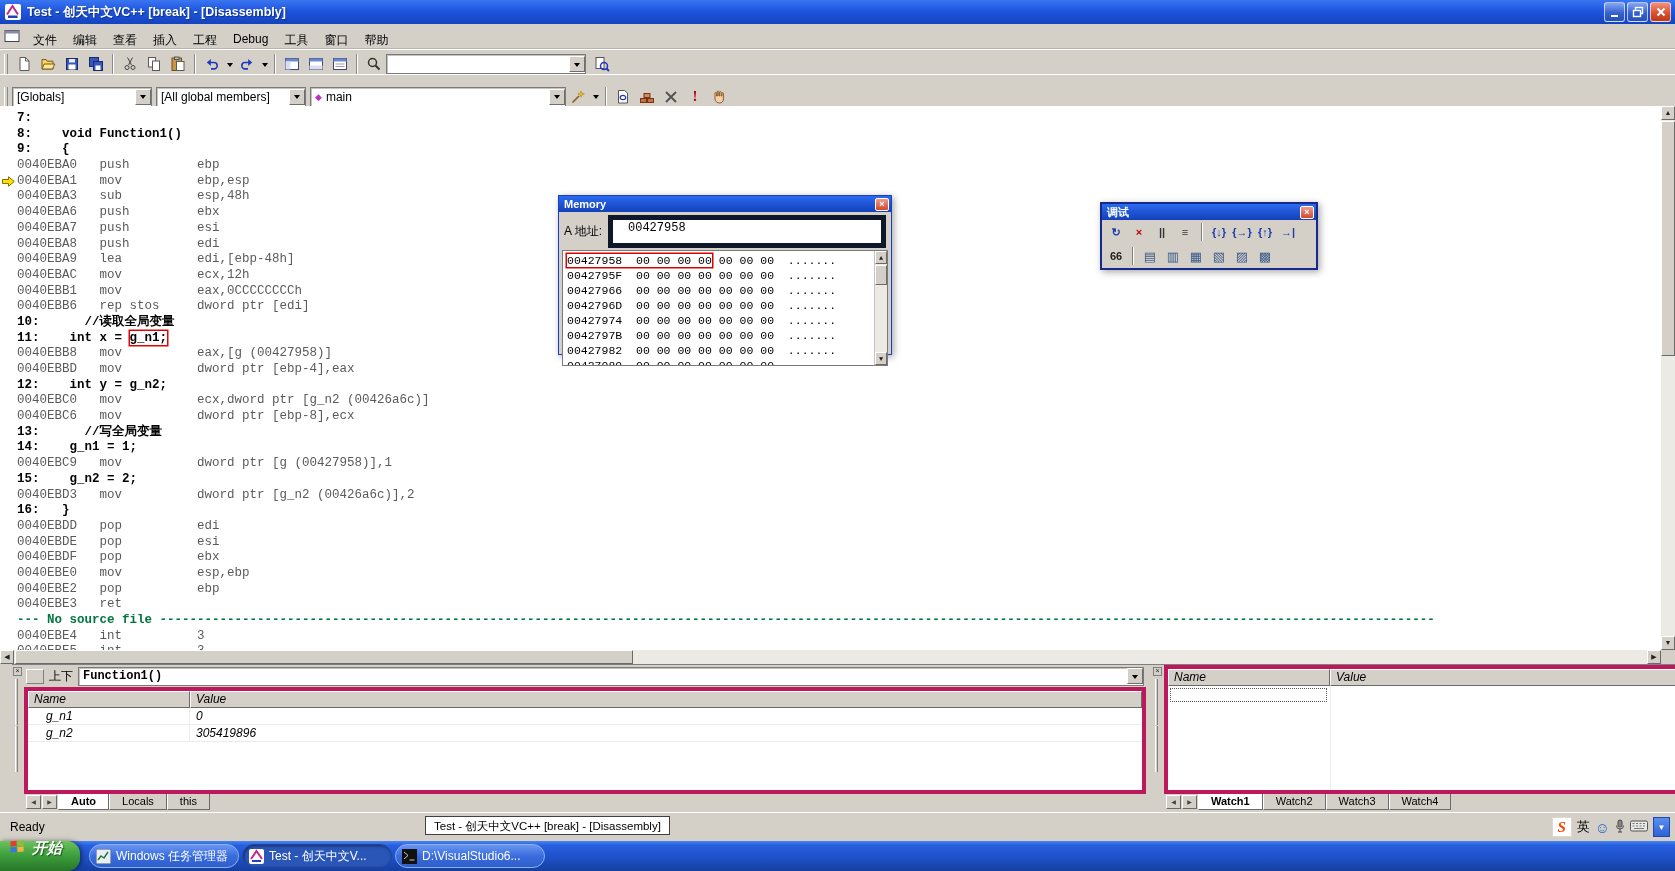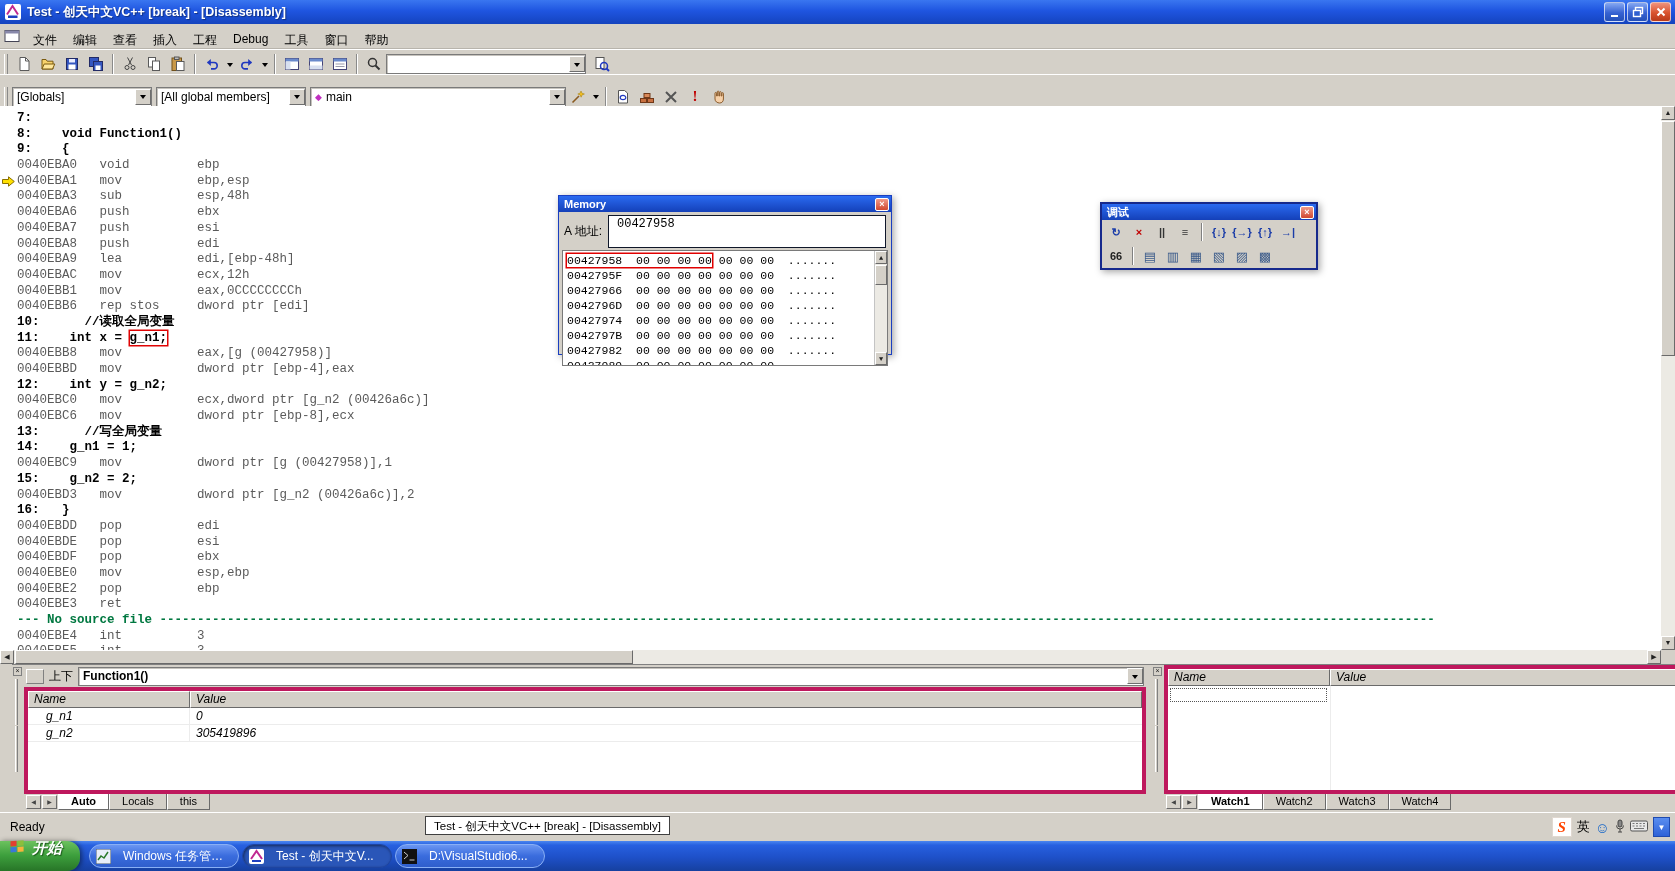--- a/index.html
+++ b/index.html
@@ -64,21 +64,21 @@
   .hs-thumb{position:absolute;left:15px;top:0;width:618px;height:14px;background:#D4D0C8;border:1px solid;border-color:#fff #6a6a6a #6a6a6a #fff;}
 
   
   .memwin{position:absolute;left:558px;top:195px;width:334px;height:160px;background:#D4D0C8;
     border:1px solid #1A3FC0;box-shadow:2px 2px 7px rgba(0,0,0,.35);}
   .float-title{height:16px;background:linear-gradient(180deg,#2A6AF0,#1440B8);display:flex;align-items:center;
     color:#fff;font-size:11px;font-weight:bold;padding:0 2px 0 5px;}
   .float-close{margin-left:auto;width:14px;height:13px;border-radius:2px;border:1px solid #fff;
     background:linear-gradient(#F09A8A,#D04830);color:#fff;font-size:9px;line-height:10px;text-align:center;font-weight:bold;}
   .addr-row{display:flex;align-items:center;gap:6px;padding:3px 5px 2px;}
-  .addr-input{flex:1;height:33px;background:#fff;border:1px solid #0f172a;font:12px "Liberation Mono","DejaVu Sans Mono",monospace;padding:1px 8px;}
+  .addr-input{flex:1;height:33px;background:#fff;border:5px solid #0f172a;font:12px "Liberation Mono","DejaVu Sans Mono",monospace;padding:1px 15px;}
   .memlist{position:relative;margin:0 3px 3px;background:#fff;border:1px solid #7a7a7a;height:116px;overflow:hidden;
     font:11.5px "Liberation Mono","DejaVu Sans Mono",monospace;}
   #mem-rows{padding:2px 4px;}
   .mrow{height:15px;line-height:15px;white-space:pre;}
   .mem-red{box-shadow:0 0 0 1.5px #E00000;}
   .memscroll{position:absolute;right:0;top:0;bottom:0;width:13px;background:#ECEAE4;border-left:1px solid #c4c4c4;}
   .ms-up{top:0;left:0;right:0;height:13px;}
   .ms-down{bottom:0;left:0;right:0;height:13px;}
   .ms-thumb{position:absolute;top:14px;left:0;right:0;height:20px;background:#D4D0C8;border:1px solid;border-color:#fff #6a6a6a #6a6a6a #fff;}
 
@@ -97,21 +97,21 @@
   .varpanel{left:0;width:1136px;}
   .watchpanel{left:1140px;width:535px;}
   .panel-grip{position:absolute;left:0;top:0;width:11px;height:100%;}
   .grip-close{width:9px;height:9px;margin:2px 1px 3px;border:1px solid #808080;background:#D4D0C8;
     font-size:7px;line-height:6px;text-align:center;color:#222;}
   .grip-ridge{margin:1px 3px;height:46px;width:3px;border-left:1px solid #fff;border-right:1px solid #808080;}
   .panel-inner{position:absolute;left:12px;right:2px;top:0;bottom:0;display:flex;flex-direction:column;}
   .ctxrow{height:22px;display:flex;align-items:center;gap:5px;padding:1px 2px;}
   .ctx-icon{width:18px;height:15px;background:#D4D0C8;border:1px solid;border-color:#fff #808080 #808080 #fff;}
   .ctx-combo{flex:1;height:19px;}
-  .ctx-combo .val{font-weight:bold;}
+  .ctx-combo .val{font-weight:bold;font-family:Liberation Mono, monospace;}
   .vgrid{flex:1;background:#fff;border:4px solid #be185d;overflow:hidden;position:relative;font-style:italic;}
   .vhead{display:flex;height:17px;}
   .vh{background:#D4D0C8;border:1px solid;border-color:#fff #6a6a6a #6a6a6a #fff;padding:0 5px;line-height:14px;}
   .vh.name{width:162px;flex:0 0 162px;}
   .vh.val{flex:1;}
   .vrow{display:flex;height:17px;line-height:16px;border-bottom:1px solid #ECECEC;}
   .vname{width:162px;flex:0 0 162px;padding-left:18px;border-right:1px solid #ECECEC;}
   .vval{padding-left:6px;}
   .wcol-line{position:absolute;left:162px;top:17px;bottom:0;border-left:1px solid #ECECEC;}
   .focus-cell{position:absolute;left:2px;top:19px;width:157px;height:14px;border:1px dotted #555;}
@@ -135,21 +135,21 @@
   .collapse{width:17px;height:20px;background:linear-gradient(#5A8EF0,#2E62D8);border:1px solid #1E4AB0;
     color:#fff;text-align:center;font-size:8px;line-height:19px;}
 
   
   .taskbar{position:absolute;left:0;right:0;top:841px;height:30px;display:flex;align-items:center;
     background:linear-gradient(180deg,#4A86F0 0%,#2760E0 14%,#1E50C8 55%,#16409F 100%);}
   .startbtn{height:30px;padding:0 18px 16px 9px;border-radius:0 13px 13px 0;display:flex;align-items:center;gap:6px;
     background:linear-gradient(180deg,#6CC25E 0%,#3D9F3D 48%,#277527 100%);box-shadow:2px 0 5px rgba(0,0,0,.45);
     color:#fff;font-size:15px;font-weight:bold;font-style:italic;text-shadow:1px 1px 1px #1A5A1A;}
   #task-buttons{display:flex;gap:3px;margin-left:9px;}
-  .taskbtn{width:150px;height:24px;border-radius:12px;display:flex;align-items:center;gap:12px;padding:0 6px;
+  .taskbtn{width:150px;height:24px;border-radius:12px;display:flex;align-items:center;gap:5px;padding:0 6px;
     background:linear-gradient(180deg,#6A96F2,#3A6CDD 50%,#2F5ECC);border:1px solid #8AB0F5;color:#fff;
     font-size:12px;white-space:nowrap;overflow:hidden;}
   .taskbtn.active{background:#2A56B8;box-shadow:inset 1px 1px 3px rgba(0,0,0,.5);border-color:#1E44A0;}
   .tb-icon{width:15px;height:15px;flex:0 0 15px;}
   .tb-label{overflow:hidden;text-overflow:ellipsis;}
 </style>
 </head>
 <body>
 
 <div class="screen">
@@ -383,21 +383,21 @@
         <div class="dline">
           <span class="ip-slot"></span>
           <span class="dtext src">8:    void Function1()</span>
         </div>
         <div class="dline">
           <span class="ip-slot"></span>
           <span class="dtext src">9:    {</span>
         </div>
         <div class="dline">
           <span class="ip-slot"></span>
-          <span class="dtext asm">0040EBA0   void         ebp</span>
+          <span class="dtext asm">0040EBA0   push         ebp</span>
         </div>
         <div class="dline">
           <span class="ip-slot">
             <svg width="13" height="11" viewBox="0 0 13 11">
               <path d="M0.5 3.5h6V0.8L12.3 5.5 6.5 10.2V7.5h-6z" fill="#FFE000" stroke="#8A7000"></path>
             </svg>
           </span>
           <span class="dtext asm">0040EBA1   mov          ebp,esp</span>
         </div>
         <div class="dline">

